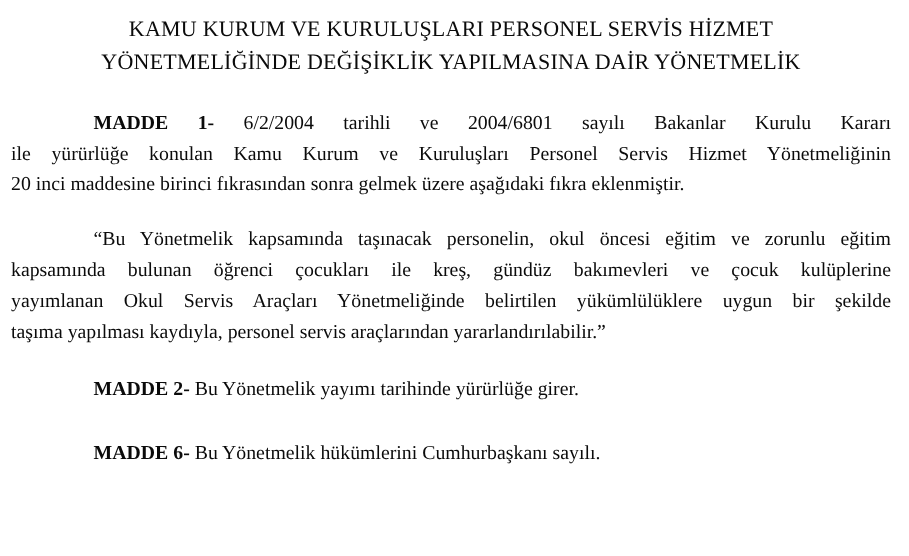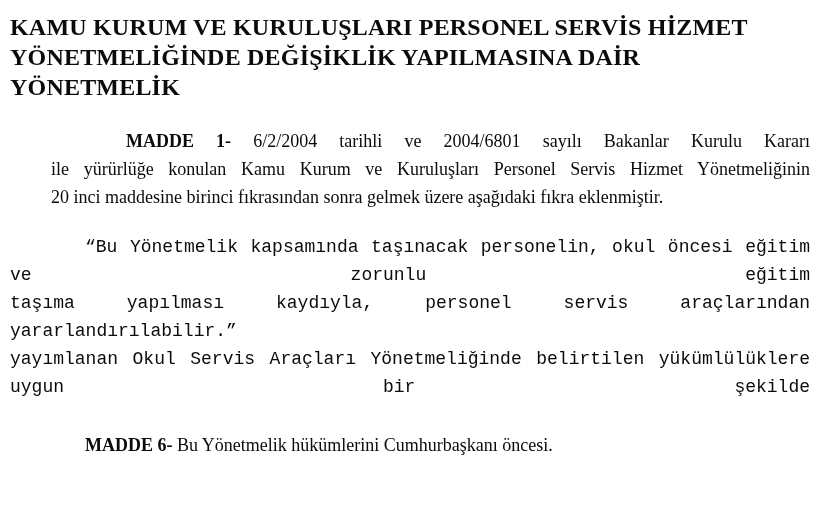--- a/index.html
+++ b/index.html
@@ -14,44 +14,45 @@
     font-family: "Liberation Serif", serif;
     color: #0b0b0b;
   }
   .page {
     box-sizing: border-box;
     width: 826px;
     height: 505px;
     padding: 12px 16px 0 10px;
   }
   .title {
-    font-weight: bold;
-    font-size: 24px;
+    text-align: center;
+    font-weight: normal;
+    font-size: 20px;
     line-height: 30px;
     letter-spacing: 0.2px;
   }
   .body-text {
     font-size: 18px;
     line-height: 28px;
   }
   .line {
     text-align: justify;
     text-justify: inter-word;
   }
   .jfull {
     text-align-last: justify;
   }
   .indent {
     text-indent: 75px;
   }
   .label {
     font-weight: bold;
   }
-  .p1 { margin-top: 25px; margin-left: 41px; }
-  .p2 { margin-top: 22px; font-family: Liberation Mono, monospace; }
+  .p1 { margin-top: 25px; }
+  .p2 { margin-top: 22px; }
   .p3 { margin-top: 24px; }
   .p4 { margin-top: 30px; }
 </style>
 </head>
 <body>
 
 <div class="page">
 
   <div class="title">
     <div>KAMU KURUM VE KURULUŞLARI PERSONEL SERVİS HİZMET</div>
@@ -59,22 +60,26 @@
   </div>
 
   <div class="body-text p1">
     <div class="line jfull indent"><b class="label">MADDE 1-</b> <span>6/2/2004 tarihli ve 2004/6801 sayılı Bakanlar Kurulu Kararı</span></div>
     <div class="line jfull">ile yürürlüğe konulan Kamu Kurum ve Kuruluşları Personel Servis Hizmet Yönetmeliğinin</div>
     <div class="line">20 inci maddesine birinci fıkrasından sonra gelmek üzere aşağıdaki fıkra eklenmiştir.</div>
   </div>
 
   <div class="body-text p2">
     <div class="line jfull indent">“Bu Yönetmelik kapsamında taşınacak personelin, okul öncesi eğitim ve zorunlu eğitim</div>
+    <div class="line jfull">kapsamında bulunan öğrenci çocukları ile kreş, gündüz bakımevleri ve çocuk kulüplerine</div>
+    <div class="line jfull">yayımlanan Okul Servis Araçları Yönetmeliğinde belirtilen yükümlülüklere uygun bir şekilde</div>
     <div class="line">taşıma yapılması kaydıyla, personel servis araçlarından yararlandırılabilir.”</div>
-    <div class="line jfull">yayımlanan Okul Servis Araçları Yönetmeliğinde belirtilen yükümlülüklere uygun bir şekilde</div>
   </div>
 
+  <div class="body-text p3">
+    <div class="line indent"><b class="label">MADDE 2-</b> <span>Bu Yönetmelik yayımı tarihinde yürürlüğe girer.</span></div>
+  </div>
 
   <div class="body-text p4">
-    <div class="line indent"><b class="label">MADDE 6-</b> <span>Bu Yönetmelik hükümlerini Cumhurbaşkanı öncesi.</span></div>
+    <div class="line indent"><b class="label">MADDE 6-</b> <span>Bu Yönetmelik hükümlerini Cumhurbaşkanı sayılı.</span></div>
   </div>
 
 </div>
 
 </body></html>

